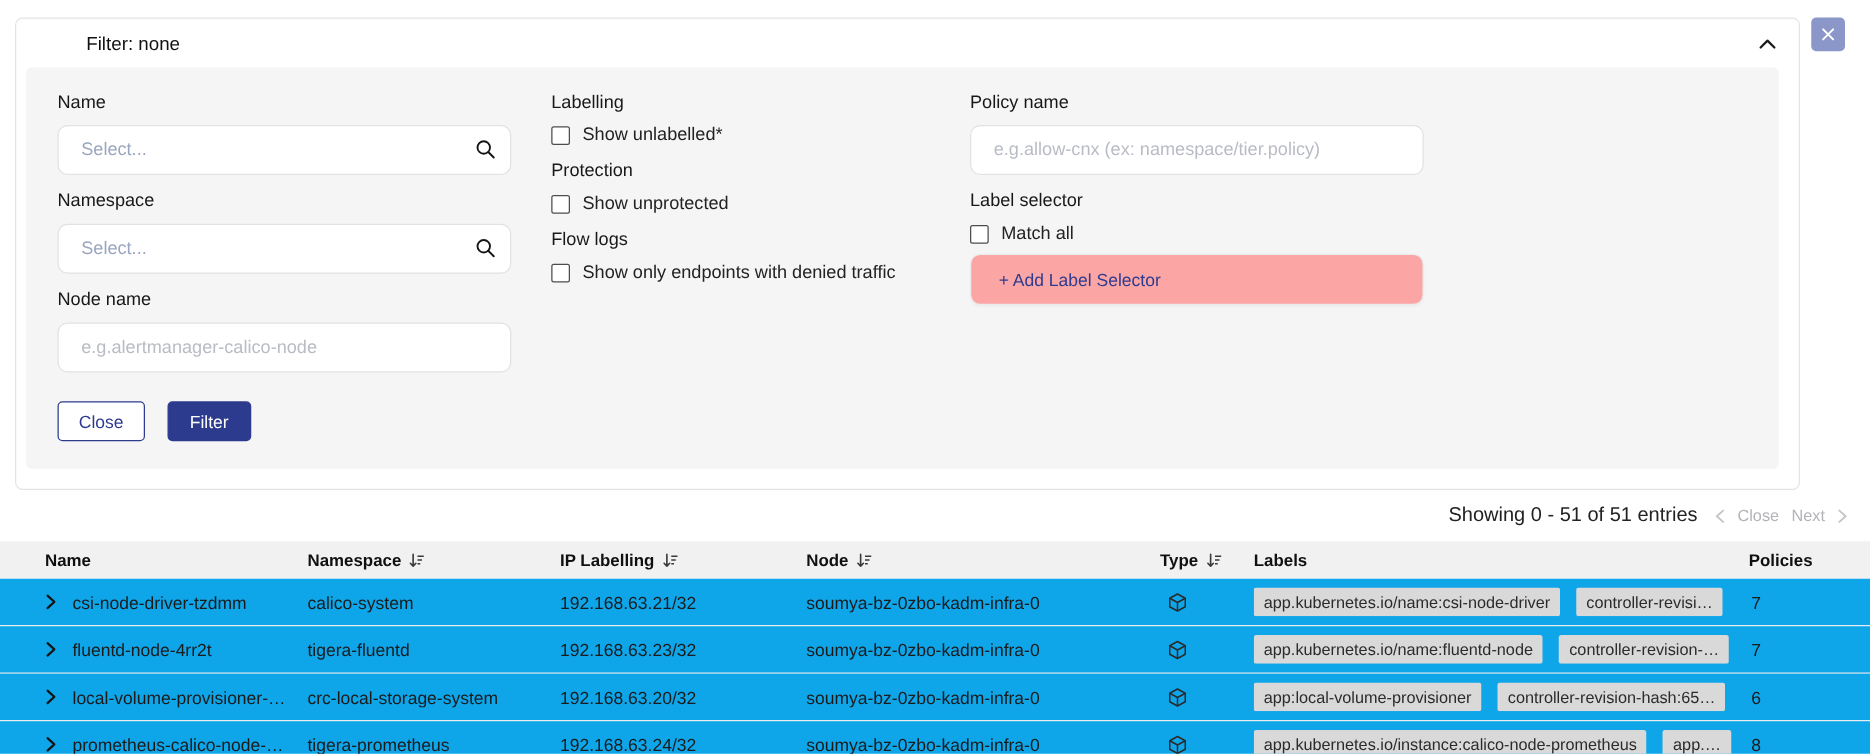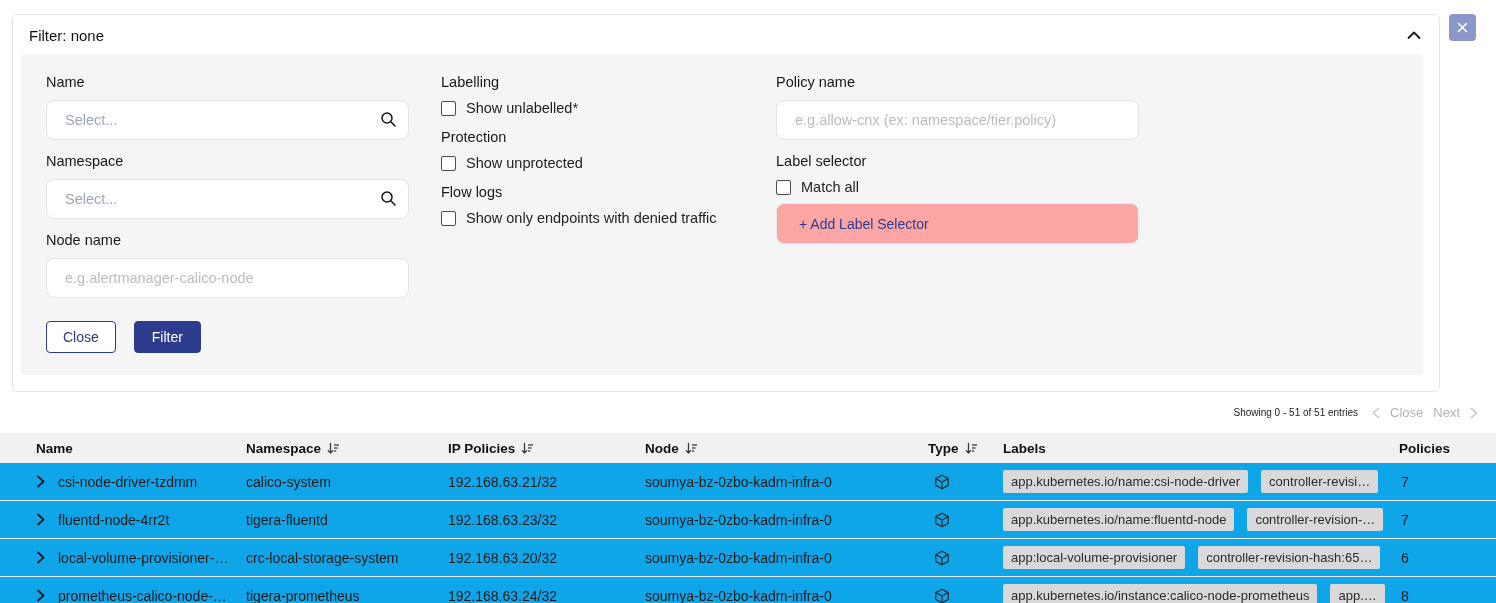--- a/index.html
+++ b/index.html
@@ -14,21 +14,21 @@
     --muted:#b3b3b8;
   }
   *{box-sizing:border-box;margin:0;padding:0;}
   html,body{width:1496px;height:603px;overflow:hidden;background:#fff;
     font-family:"Liberation Sans",sans-serif;color:var(--text);}
   
   .top-area{display:flex;align-items:flex-start;padding:14px 12px 0 12px;}
   .filter-card{width:1428px;border:1px solid var(--border);border-radius:6px;background:#fff;}
   .filter-card-header{display:flex;align-items:center;justify-content:space-between;
     padding:12px 18px 10px 16px;}
-  .filter-title{font-size:15px;font-weight:500;color:#111;}
+  .filter-title{font-size:15px;font-weight:500;color:#111;margin-left:40px;}
   .collapse-btn{background:none;border:none;cursor:pointer;display:flex;align-items:center;}
   .x-btn{margin-left:9px;width:27px;height:27px;border:none;border-radius:4px;
     background:var(--close-x-bg);color:#fff;font-size:14px;line-height:27px;
     display:flex;align-items:center;justify-content:center;cursor:pointer;}
   .filter-body{margin:0 16px 16px 8px;background:var(--panel-bg);border-radius:4px;
     padding:20px 25px 22px 25px;display:flex;gap:32px;}
   .col1{width:363px;}
   .col2{width:303px;}
   .col3{width:363px;}
   .field-label{font-size:14.5px;font-weight:500;color:#181818;margin-bottom:10px;}
@@ -47,21 +47,21 @@
   .btn-close{background:#fff;border:1px solid var(--accent-navy);color:var(--accent-navy);
     border-radius:4px;padding:7px 16px;font-size:14px;font-family:inherit;cursor:pointer;}
   .btn-filter{background:var(--accent-navy);border:1px solid var(--accent-navy);color:#fff;
     border-radius:4px;padding:7px 17px;font-size:14px;font-family:inherit;cursor:pointer;}
   .add-selector-btn{margin-top:8px;width:100%;height:41px;background:#fca5a5;border:1px solid #ececee;
     border-radius:8px;text-align:left;padding-left:22px;color:var(--accent-navy);
     font-size:14px;font-family:inherit;cursor:pointer;box-shadow:0 1px 2px rgba(0,0,0,.03);}
   
   .pagination{height:41px;display:flex;align-items:center;justify-content:flex-end;
     gap:14px;padding-right:18px;}
-  .page-summary{font-size:10px;color:#222;text-align:center;}
+  .page-summary{font-size:16px;color:#222;text-align:center;}
   .pager{display:flex;align-items:center;gap:10px;color:var(--muted);font-size:13px;font-weight:500;}
   .pager .chev{font-size:13px;color:#c6c6ca;cursor:pointer;}
   .pager .pg-link{cursor:pointer;color:#b3b3b8;}
   
   .tbl{width:1496px;}
   .tbl-row{display:grid;grid-template-columns:22px 188px 202px 197px 283px 75px 386px auto;
     padding-left:36px;align-items:center;}
   .tbl-head{background:var(--header-bg);height:30px;font-size:13.5px;font-weight:700;color:#101010;}
   .tbl-head .hname{grid-column:1 / 3;}
   .hcell{display:flex;align-items:center;gap:6px;}
@@ -204,21 +204,21 @@
       <span>
         <svg width="13" height="13" viewBox="0 0 13 13">
             <path d="M3.5 1.5 V11 M3.5 11 L1.3 8.6 M3.5 11 L5.7 8.6" fill="none" stroke="#3a3a3a" stroke-width="1.3" stroke-linecap="round"></path>
             <line x1="7" y1="3" x2="12" y2="3" stroke="#3a3a3a" stroke-width="1.3"></line>
             <line x1="7" y1="6" x2="10.6" y2="6" stroke="#3a3a3a" stroke-width="1.3"></line>
             <line x1="7" y1="9" x2="9.2" y2="9" stroke="#3a3a3a" stroke-width="1.3"></line>
           </svg>
       </span>
     </div>
     <div class="hcell">
-      <span>IP Policies</span>
+      <span>IP Labelling</span>
       <span>
         <svg width="13" height="13" viewBox="0 0 13 13">
             <path d="M3.5 1.5 V11 M3.5 11 L1.3 8.6 M3.5 11 L5.7 8.6" fill="none" stroke="#3a3a3a" stroke-width="1.3" stroke-linecap="round"></path>
             <line x1="7" y1="3" x2="12" y2="3" stroke="#3a3a3a" stroke-width="1.3"></line>
             <line x1="7" y1="6" x2="10.6" y2="6" stroke="#3a3a3a" stroke-width="1.3"></line>
             <line x1="7" y1="9" x2="9.2" y2="9" stroke="#3a3a3a" stroke-width="1.3"></line>
           </svg>
       </span>
     </div>
     <div class="hcell">

